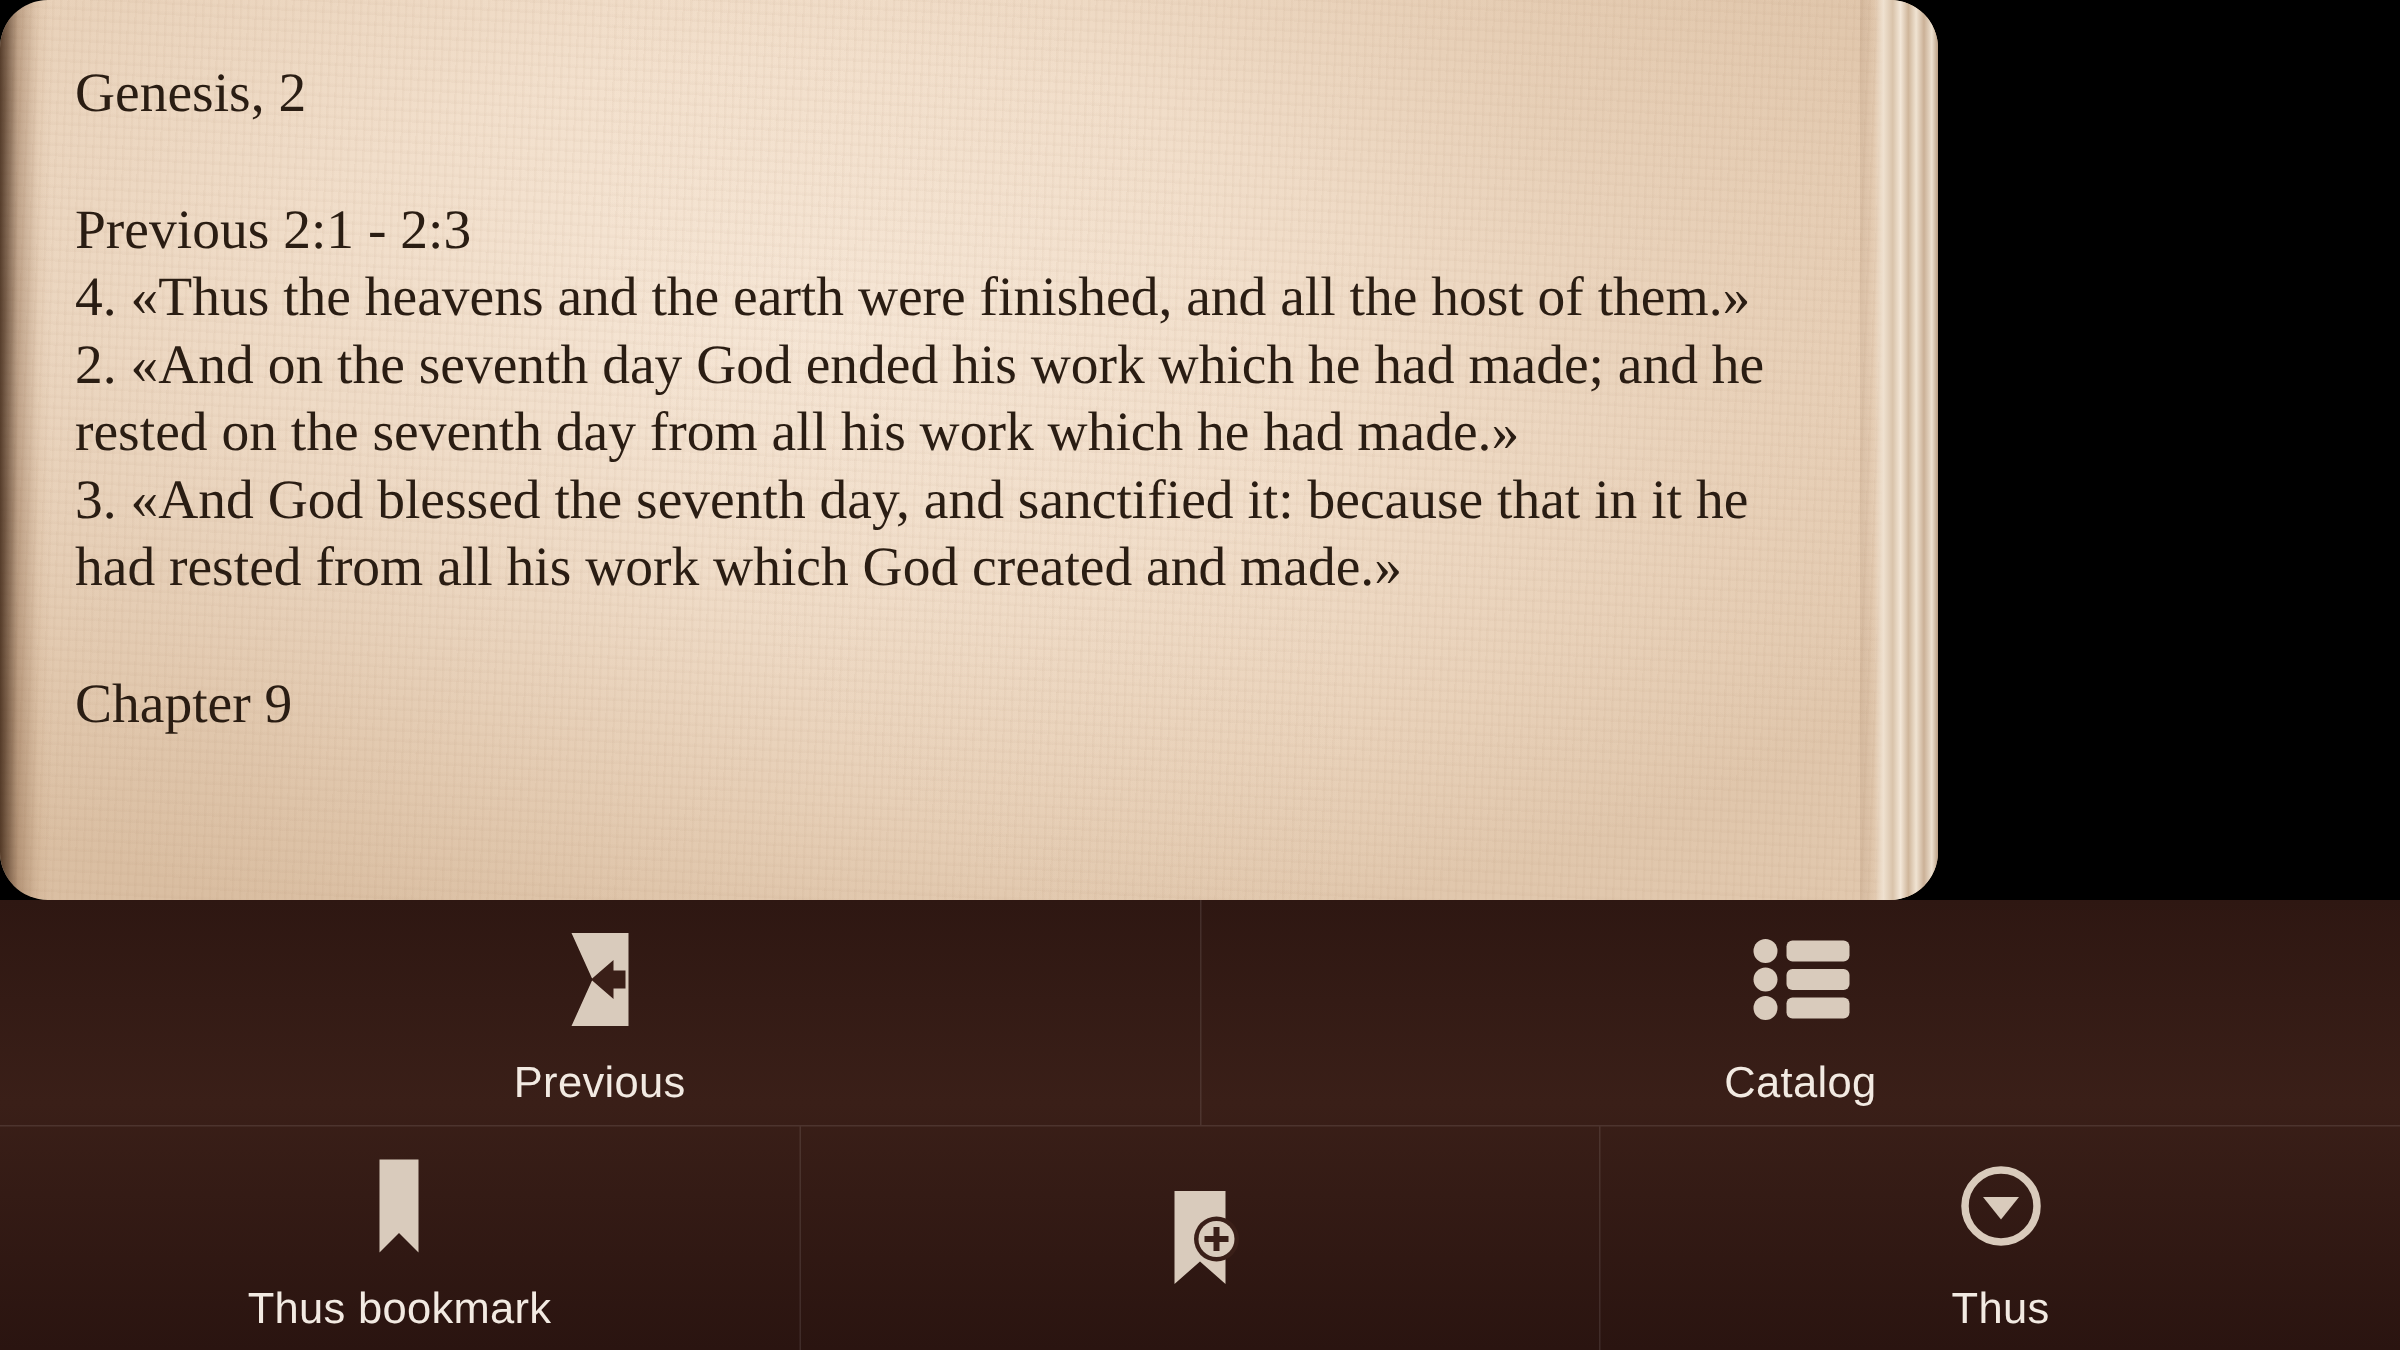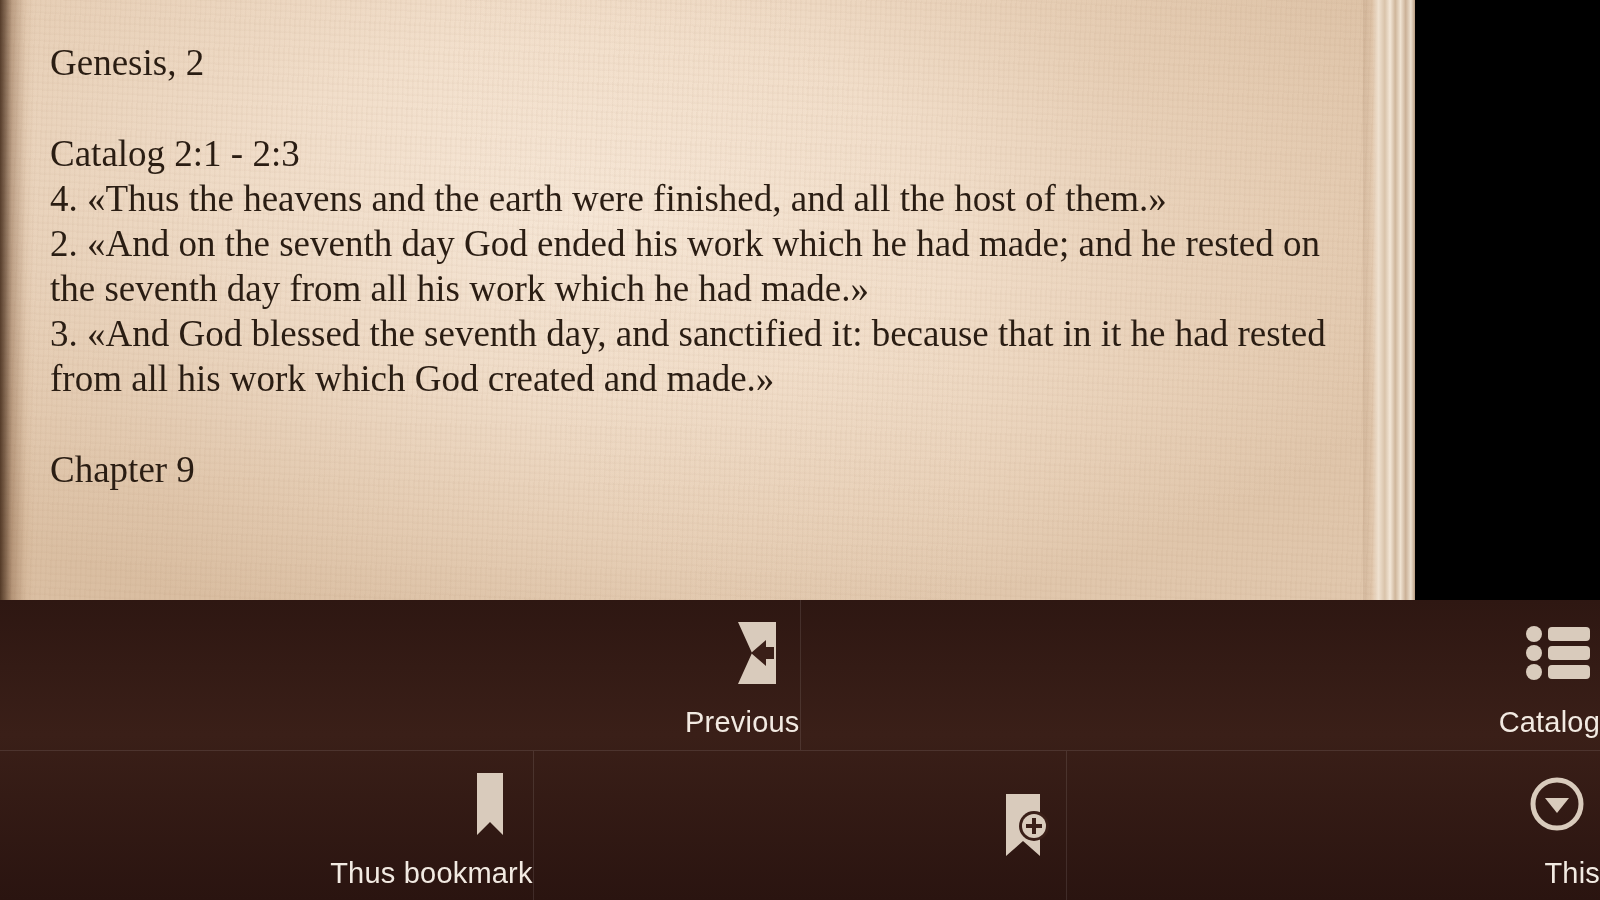--- a/index.html
+++ b/index.html
@@ -16,25 +16,26 @@
     height: 900px;
     overflow: hidden;
     font-family: "Liberation Sans", sans-serif;
   }
 
   
   .reader {
     position: absolute;
     left: 0;
     top: 0;
-    width: 1415px;
+    width: 1292px;
     height: 600px;
     background:
       radial-gradient(ellipse 900px 420px at 42% 36%, #fdf0e2 0%, #f7e6d4 42%, #ecd6bf 76%, #e2c9af 100%);
     overflow: hidden;
+    border-radius: 32px;
   }
   
   .reader::before {
     content: "";
     position: absolute;
     left: 0; top: 0; right: 0; bottom: 0;
     background-image:
       repeating-linear-gradient(92deg, rgba(160,120,85,0.05) 0px, rgba(160,120,85,0.05) 1px, rgba(255,255,255,0) 2px, rgba(255,255,255,0) 5px),
       repeating-linear-gradient(3deg, rgba(140,100,70,0.035) 0px, rgba(140,100,70,0.035) 1px, rgba(255,255,255,0) 3px, rgba(255,255,255,0) 7px),
       radial-gradient(circle at 80% 12%, rgba(190,150,110,0.18) 0%, rgba(190,150,110,0) 55%),
@@ -102,21 +103,21 @@
     flex: 1 1 50%;
     display: flex;
     position: relative;
   }
   .tb-row.top { border-bottom: 1px solid rgba(255,255,255,0.10); }
   .tb-cell {
     flex: 1 1 33.3333%;
     position: relative;
     display: flex;
     flex-direction: column;
-    align-items: flex-end;
+    align-items: center;
     justify-content: center;
     color: #f0e7de;
     cursor: pointer;
   }
   .tb-cell + .tb-cell { border-left: 1px solid rgba(255,255,255,0.10); }
   .tb-label {
     margin-top: 10px;
     font-size: 29px;
     font-family: "Liberation Sans", sans-serif;
     color: #f2eae2;
@@ -133,21 +134,21 @@
 </style>
 </head>
 <body>
 
 <div id="app">
 
   <div class="reader">
     <div class="text-col">
       <p class="para">Genesis, 2</p>
       <div class="spacer"></div>
-      <p class="para">Catalog 2:1 - 2:3</p>
+      <p class="para">Previous 2:1 - 2:3</p>
       <p class="para verse-line">4. «Thus the heavens and the earth were finished, and all the host of them.»</p>
       <p class="para verse-line">2. «And on the seventh day God ended his work which he had made; and he rested on the seventh day from all his work which he had made.»</p>
       <p class="para verse-line">3. «And God blessed the seventh day, and sanctified it: because that in it he had rested from all his work which God created and made.»</p>
       <div class="spacer"></div>
       <p class="para">Chapter 9</p>
     </div>
     <div class="page-edge"></div>
   </div>
 
   <div class="toolbar">
@@ -204,19 +205,19 @@
         </span>
       </div>
 
       <div class="tb-cell">
         <span class="tb-icon">
           <svg width="78" height="78" viewBox="0 0 78 78">
             <circle cx="39" cy="39" r="24" fill="none" stroke="#d9cbbc" stroke-width="5"></circle>
             <path d="M27 33 L39 48 L51 33 Z" fill="#d9cbbc"></path>
           </svg>
         </span>
-        <span class="tb-label">This</span>
+        <span class="tb-label">Thus</span>
       </div>
 
     </div>
 
   </div>
 </div>
 
 </body></html>

